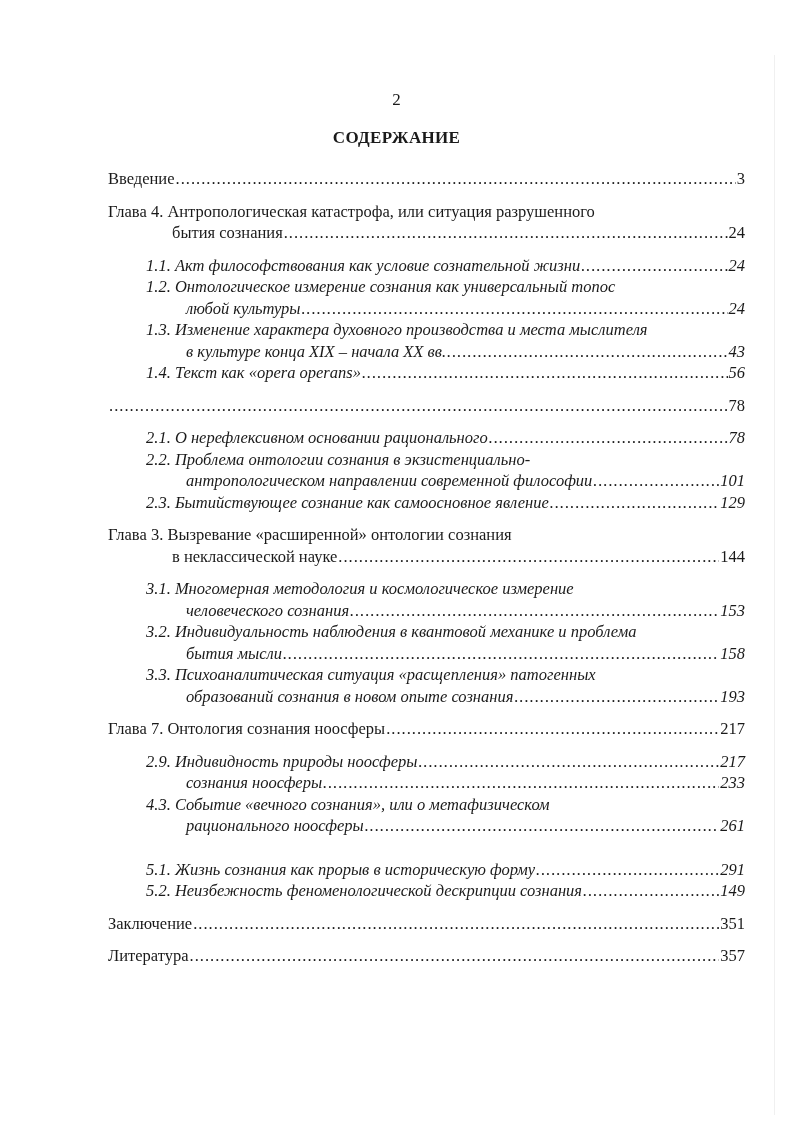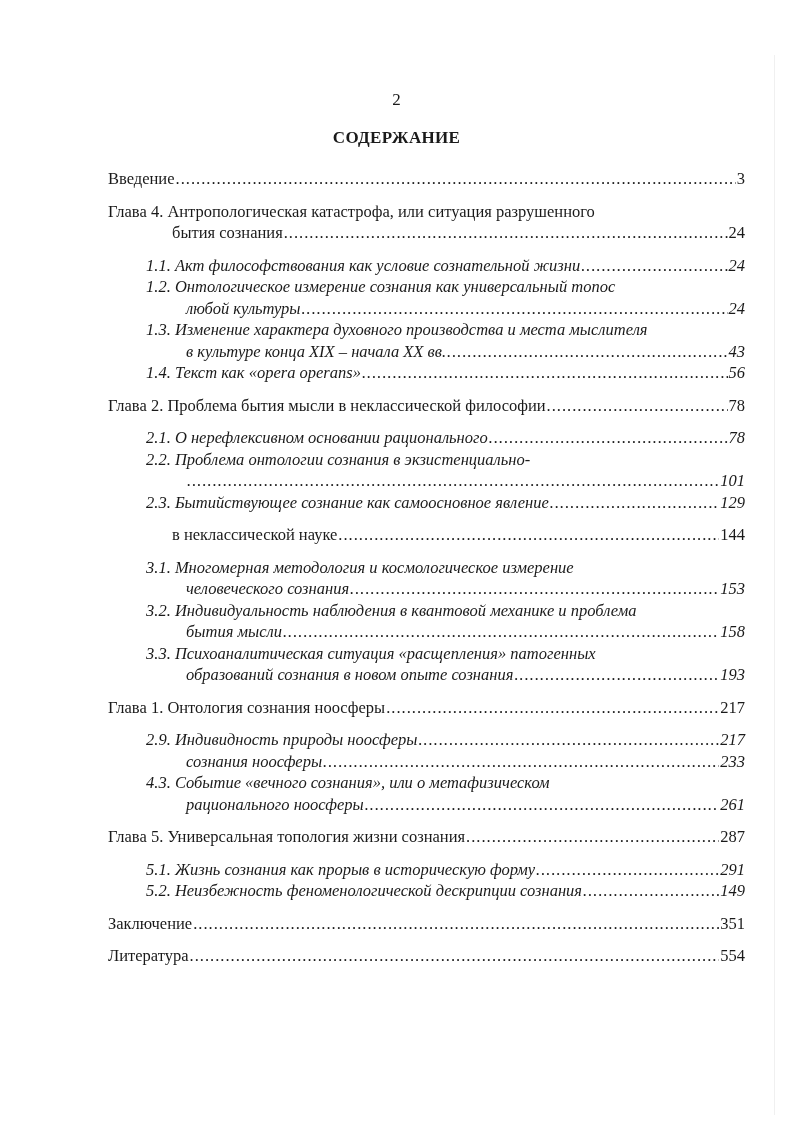--- a/index.html
+++ b/index.html
@@ -68,44 +68,48 @@
       <span class="dots"></span>
       <span class="pg">43</span>
     </div>
     <div class="line sec">
       <span class="txt">1.4. Текст как «opera operans»</span>
       <span class="dots"></span>
       <span class="pg">56</span>
     </div>
     <div class="gap"></div>
     <div class="line">
-      <span class="txt">Глава 2. Проблема бытия мысли в неклассической философии</span>
       <span class="dots"></span>
       <span class="pg">78</span>
     </div>
     <div class="gap"></div>
     <div class="line sec">
       <span class="txt">2.1. О нерефлексивном основании рационального</span>
       <span class="dots"></span>
       <span class="pg">78</span>
     </div>
     <div class="line sec plain">
       <span class="txt">2.2. Проблема онтологии сознания в экзистенциально-</span>
       <span class="dots"></span>
     </div>
     <div class="line sec-cont">
+      <span class="txt">антропологическом направлении современной философии</span>
       <span class="dots"></span>
       <span class="pg">101</span>
     </div>
     <div class="line sec">
       <span class="txt">2.3. Бытийствующее сознание как самоосновное явление</span>
       <span class="dots"></span>
       <span class="pg">129</span>
     </div>
     <div class="gap"></div>
+    <div class="line plain">
+      <span class="txt">Глава 3. Вызревание «расширенной» онтологии сознания</span>
+      <span class="dots"></span>
+    </div>
     <div class="line ind1">
       <span class="txt">в неклассической науке</span>
       <span class="dots"></span>
       <span class="pg">144</span>
     </div>
     <div class="gap"></div>
     <div class="line sec plain">
       <span class="txt">3.1. Многомерная методология и космологическое измерение</span>
       <span class="dots"></span>
     </div>
@@ -127,21 +131,21 @@
       <span class="txt">3.3. Психоаналитическая ситуация «расщепления» патогенных</span>
       <span class="dots"></span>
     </div>
     <div class="line sec-cont">
       <span class="txt">образований сознания в новом опыте сознания</span>
       <span class="dots"></span>
       <span class="pg">193</span>
     </div>
     <div class="gap"></div>
     <div class="line">
-      <span class="txt">Глава 1. Онтология сознания ноосферы</span>
+      <span class="txt">Глава 7. Онтология сознания ноосферы</span>
       <span class="dots"></span>
       <span class="pg">217</span>
     </div>
     <div class="gap"></div>
     <div class="line sec">
       <span class="txt">2.9. Индивидность природы ноосферы</span>
       <span class="dots"></span>
       <span class="pg">217</span>
     </div>
     <div class="line sec-cont">
@@ -152,25 +156,20 @@
     <div class="line sec plain">
       <span class="txt">4.3. Событие «вечного сознания», или о метафизическом</span>
       <span class="dots"></span>
     </div>
     <div class="line sec-cont">
       <span class="txt">рационального ноосферы</span>
       <span class="dots"></span>
       <span class="pg">261</span>
     </div>
     <div class="gap"></div>
-    <div class="line">
-      <span class="txt">Глава 5. Универсальная топология жизни сознания</span>
-      <span class="dots"></span>
-      <span class="pg">287</span>
-    </div>
     <div class="gap"></div>
     <div class="line sec">
       <span class="txt">5.1. Жизнь сознания как прорыв в историческую форму</span>
       <span class="dots"></span>
       <span class="pg">291</span>
     </div>
     <div class="line sec">
       <span class="txt">5.2. Неизбежность феноменологической дескрипции сознания</span>
       <span class="dots"></span>
       <span class="pg">149</span>
@@ -178,15 +177,15 @@
     <div class="gap"></div>
     <div class="line">
       <span class="txt">Заключение</span>
       <span class="dots"></span>
       <span class="pg">351</span>
     </div>
     <div class="gap"></div>
     <div class="line">
       <span class="txt">Литература</span>
       <span class="dots"></span>
-      <span class="pg">554</span>
+      <span class="pg">357</span>
     </div>
   </div>
 
 </body></html>

